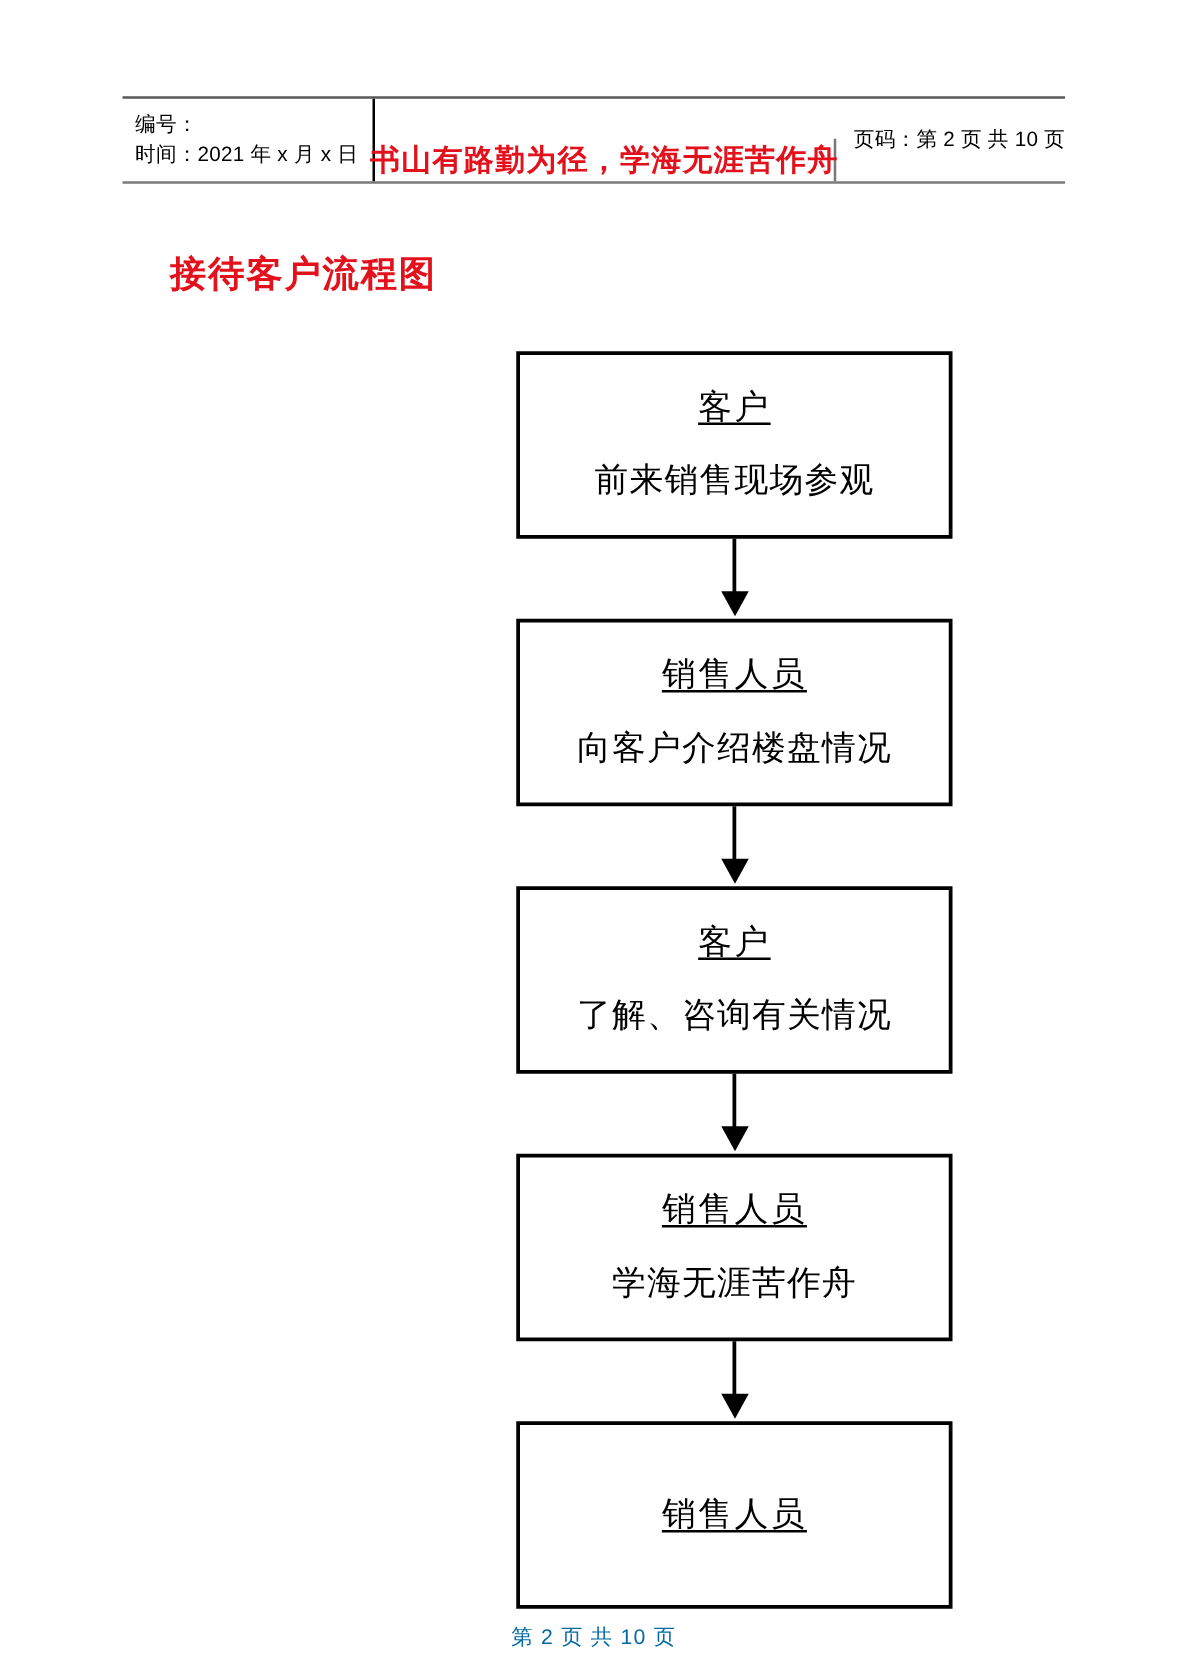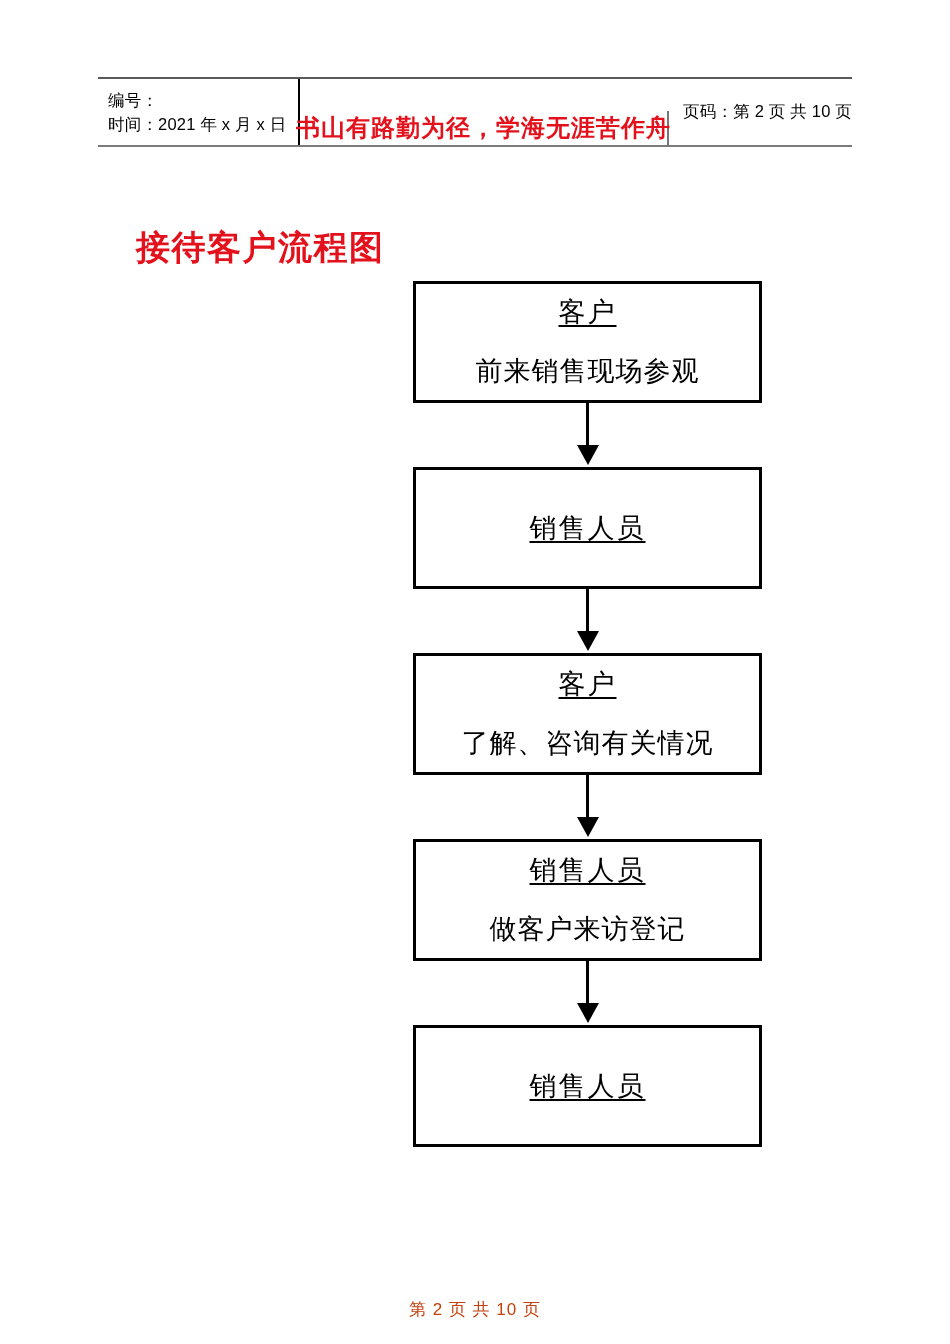--- a/index.html
+++ b/index.html
@@ -69,39 +69,39 @@
   .hdr-right .pageinfo {
     font-size: 16.5px;
     white-space: nowrap;
     letter-spacing: 0.2px;
   }
 
   
   .doc-title {
     position: absolute;
     left: 136px;
-    top: 225px;
-    font-size: 34px;
+    top: 200px;
+    font-size: 29px;
     font-weight: bold;
     color: #e2111b;
     letter-spacing: 1.5px;
     font-family: "DejaVu Sans", "Liberation Sans", sans-serif;
     white-space: nowrap;
   }
 
   
   .flowchart {
     position: absolute;
     left: 413px;
     top: 281px;
     width: 349px;
   }
   .flow-box {
     width: 349px;
-    height: 122px;
+    height: 150px;
     border: 3px solid #000000;
     box-sizing: border-box;
     background: #ffffff;
     display: flex;
     flex-direction: column;
     align-items: center;
     justify-content: center;
   }
   .flow-box .role {
     font-size: 27px;
@@ -152,21 +152,21 @@
     left: 0;
     top: 1298px;
     width: 950px;
     text-align: center;
     font-size: 17px;
     letter-spacing: 1px;
   }
   .page-footer .ft {
     display: inline-block;
     white-space: nowrap;
-    color: #c2410c;
+    color: #0369a1;
   }
 </style>
 </head>
 <body>
 
 <div class="page-header">
   <div class="hdr-cell hdr-left">
     <div class="line">编号：</div>
     <div class="line">时间：2021 年 x 月 x 日</div>
   </div>
@@ -186,38 +186,39 @@
     <div class="role">客户</div>
     <div class="action">前来销售现场参观</div>
   </div>
   <div class="connector">
     <div class="shaft"></div>
     <div class="head"></div>
   </div>
 
   <div class="flow-box">
     <div class="role">销售人员</div>
+    <div class="action">向客户介绍楼盘情况</div>
   </div>
   <div class="connector">
     <div class="shaft"></div>
     <div class="head"></div>
   </div>
 
   <div class="flow-box">
     <div class="role">客户</div>
     <div class="action">了解、咨询有关情况</div>
   </div>
   <div class="connector">
     <div class="shaft"></div>
     <div class="head"></div>
   </div>
 
   <div class="flow-box">
     <div class="role">销售人员</div>
-    <div class="action">做客户来访登记</div>
+    <div class="action">学海无涯苦作舟</div>
   </div>
   <div class="connector">
     <div class="shaft"></div>
     <div class="head"></div>
   </div>
 
   <div class="flow-box">
     <div class="role">销售人员</div>
   </div>
 

